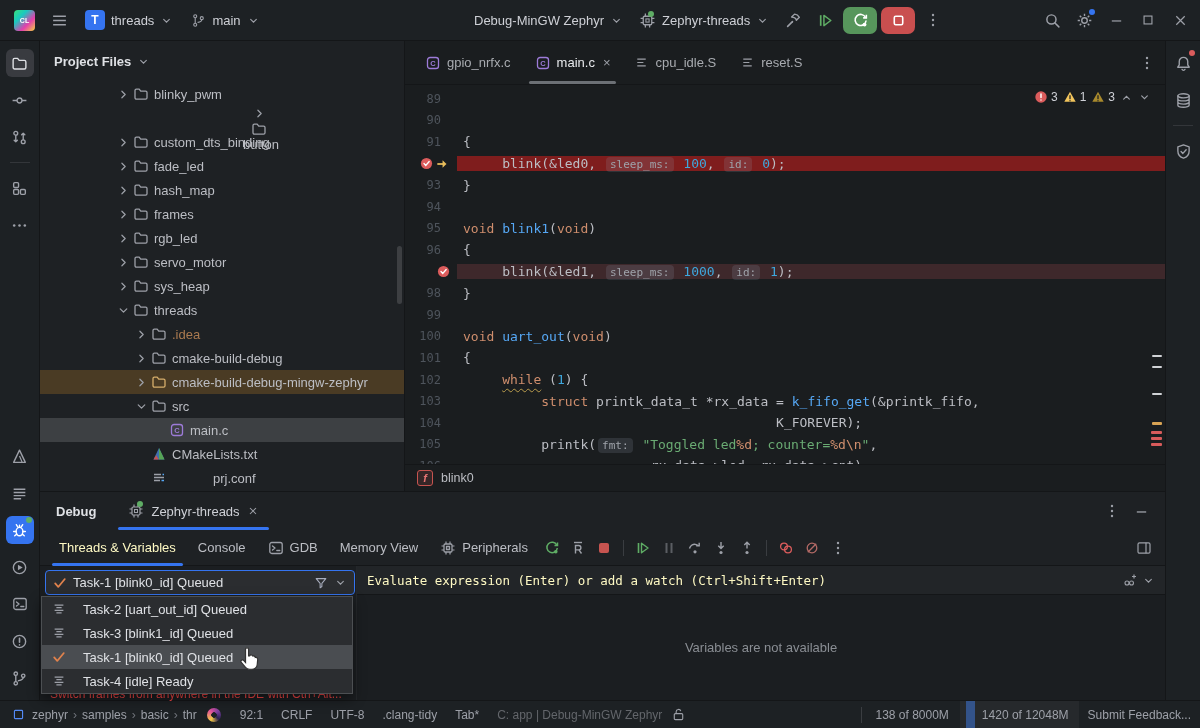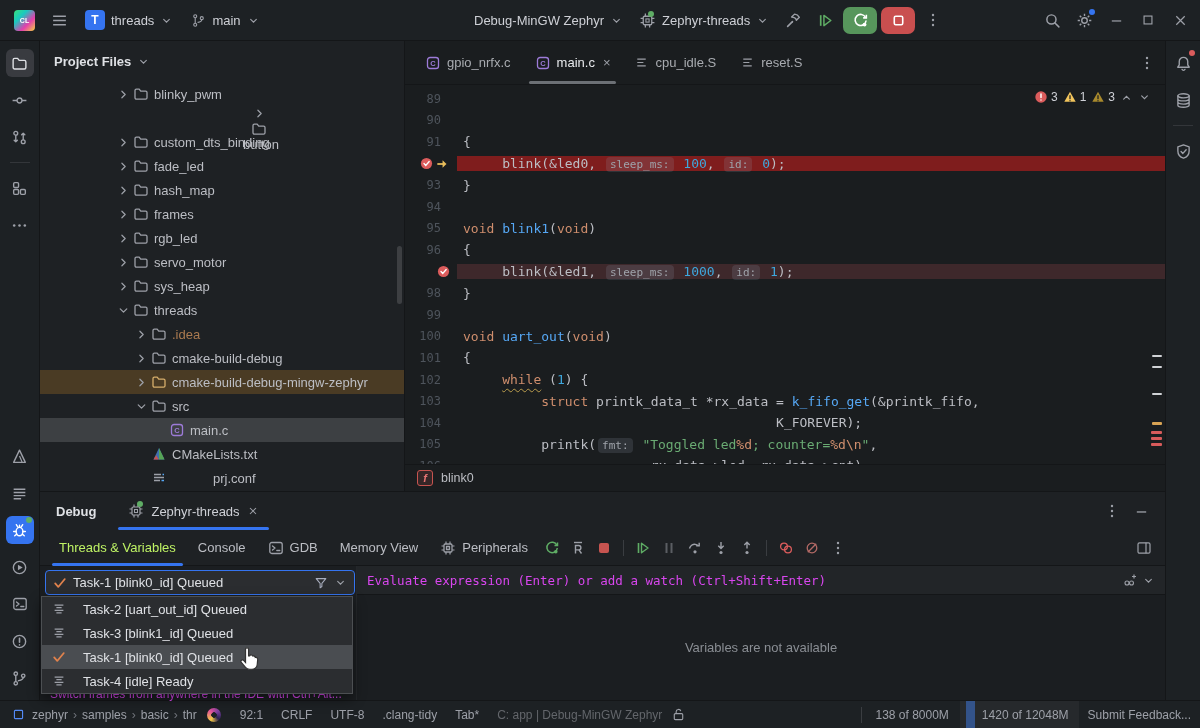--- a/index.html
+++ b/index.html
@@ -73,35 +73,35 @@
 .f-badge{width:16px;height:16px;border:1px solid #c75450;border-radius:3px;background:rgba(199,84,80,.16);color:#e57373;font-size:11px;font-style:italic;font-weight:bold;display:flex;align-items:center;justify-content:center}
 
 .debug-panel{height:210px;border-top:1px solid #141618;background:#1e2124;display:flex;flex-direction:column}
 .debug-header{height:38px;display:flex;align-items:center;padding:0 16px}
 .debug-title{font-weight:bold;color:#dfe1e5;margin-right:22px}
 .session-tab{display:flex;align-items:center;gap:7px;height:38px;padding:0 10px;position:relative;color:#ced0d6}
 .session-tab::after{content:"";position:absolute;left:0;right:0;bottom:0;height:3px;border-radius:2px;background:#3574f0}
 .debug-header .hdr-icons{margin-left:auto;display:flex;align-items:center;gap:14px;color:#9da0a8}
 .debug-toolbar{height:36px;display:flex;align-items:center;padding:0 8px;border-bottom:1px solid #141618}
 .dtab{display:flex;align-items:center;gap:6px;padding:0 11px;height:36px;color:#bcbec4;position:relative}
-.dtab.active{color:#bef264}
+.dtab.active{color:#fef9c3}
 .dtab.active::after{content:"";position:absolute;left:4px;right:4px;bottom:0;height:3px;border-radius:2px;background:#3574f0}
 .dico{width:26px;height:26px;border-radius:5px;display:flex;align-items:center;justify-content:center;flex:none}
 .vdiv{width:1px;height:16px;background:#3a3d41;margin:0 6px;flex:none}
 .debug-content{flex:1;display:flex;position:relative;background:#1b1e21;min-height:0}
 .threads-col{width:316px;position:relative;padding:4px 0 0 5px;flex:none}
 .combo{width:310px;height:25px;border:1px solid #3574f0;border-radius:4px;background:#2b2d30;display:flex;align-items:center;gap:6px;padding:0 7px;color:#dfe1e5}
 .combo .clabel{flex:1;white-space:nowrap;overflow:hidden}
 .popup{position:absolute;left:1px;top:30px;width:312px;background:#2b2d30;border:1px solid #4c4f52;box-shadow:0 5px 12px rgba(0,0,0,.45);z-index:5}
 .popup-item{height:24px;display:flex;align-items:center;gap:17px;padding:0 9px;color:#dfe1e5;white-space:nowrap}
 .popup-item.hover{background:#4a4d51}
 .popup-item .picon{width:15px;display:flex;justify-content:center;flex:none}
-.frames-hint{position:absolute;left:10px;top:121px;font-size:12px;color:#d946ef;white-space:nowrap;z-index:1}
+.frames-hint{position:absolute;left:10px;top:121px;font-size:12px;color:#ef4444;white-space:nowrap;z-index:1}
 .vars-col{flex:1;display:flex;flex-direction:column;min-width:0;border-left:1px solid #24272a}
-.evaluate-bar{height:29px;display:flex;align-items:center;padding:0 10px;border-bottom:1px solid #141618;background:#222528;font-family:"DejaVu Sans Mono","Liberation Mono",monospace;font-size:12.5px;color:#d946ef;gap:2px}
+.evaluate-bar{height:29px;display:flex;align-items:center;padding:0 10px;border-bottom:1px solid #141618;background:#222528;font-family:"DejaVu Sans Mono","Liberation Mono",monospace;font-size:12.5px;color:#fef9c3;gap:2px}
 .evaluate-bar .ph{flex:1;white-space:nowrap;overflow:hidden}
 .vars-empty{flex:1;display:flex;align-items:center;justify-content:center;color:#8a8e94}
 
 .statusbar{height:28px;border-top:1px solid #141618;background:#1d2124;display:flex;align-items:center;padding-left:12px;font-size:12px;color:#9da0a8;white-space:nowrap}
 .sb-item{padding:0 9px}
 .sb-sep{color:#6f737a;margin:0 5px}
 .sb-dim{color:#63666b}
 .zephyr-logo{width:14px;height:14px;border-radius:50%;margin:0 10px;background:radial-gradient(circle at 50% 50%,#1d2124 0 2.5px,transparent 3px),conic-gradient(from 210deg,#f4c945,#e5529b 30%,#7b3fa0 55%,#2b2250 78%,#f4c945);flex:none}
 .sb-divline{width:1px;height:16px;background:#3a3d41;margin:0 4px}
 .mem2{height:28px;display:flex;align-items:center;background:#26292c;padding:0 10px 0 6px;position:relative;margin-left:2px}

